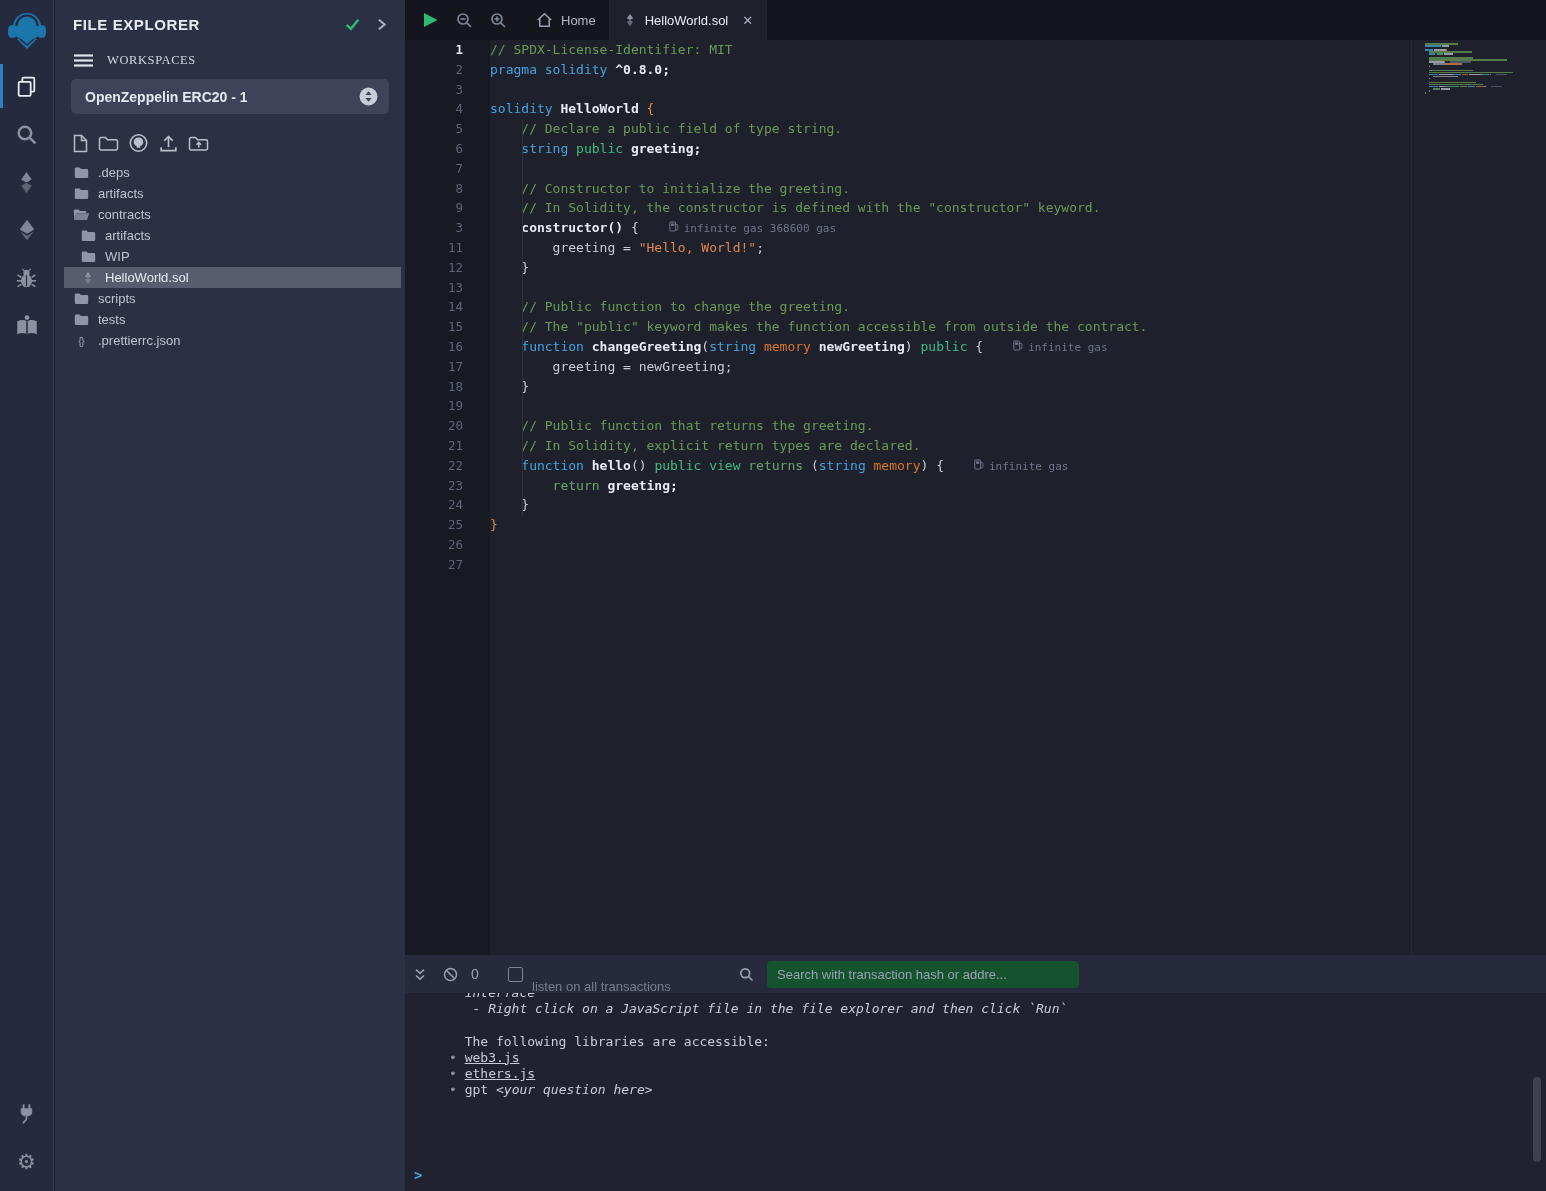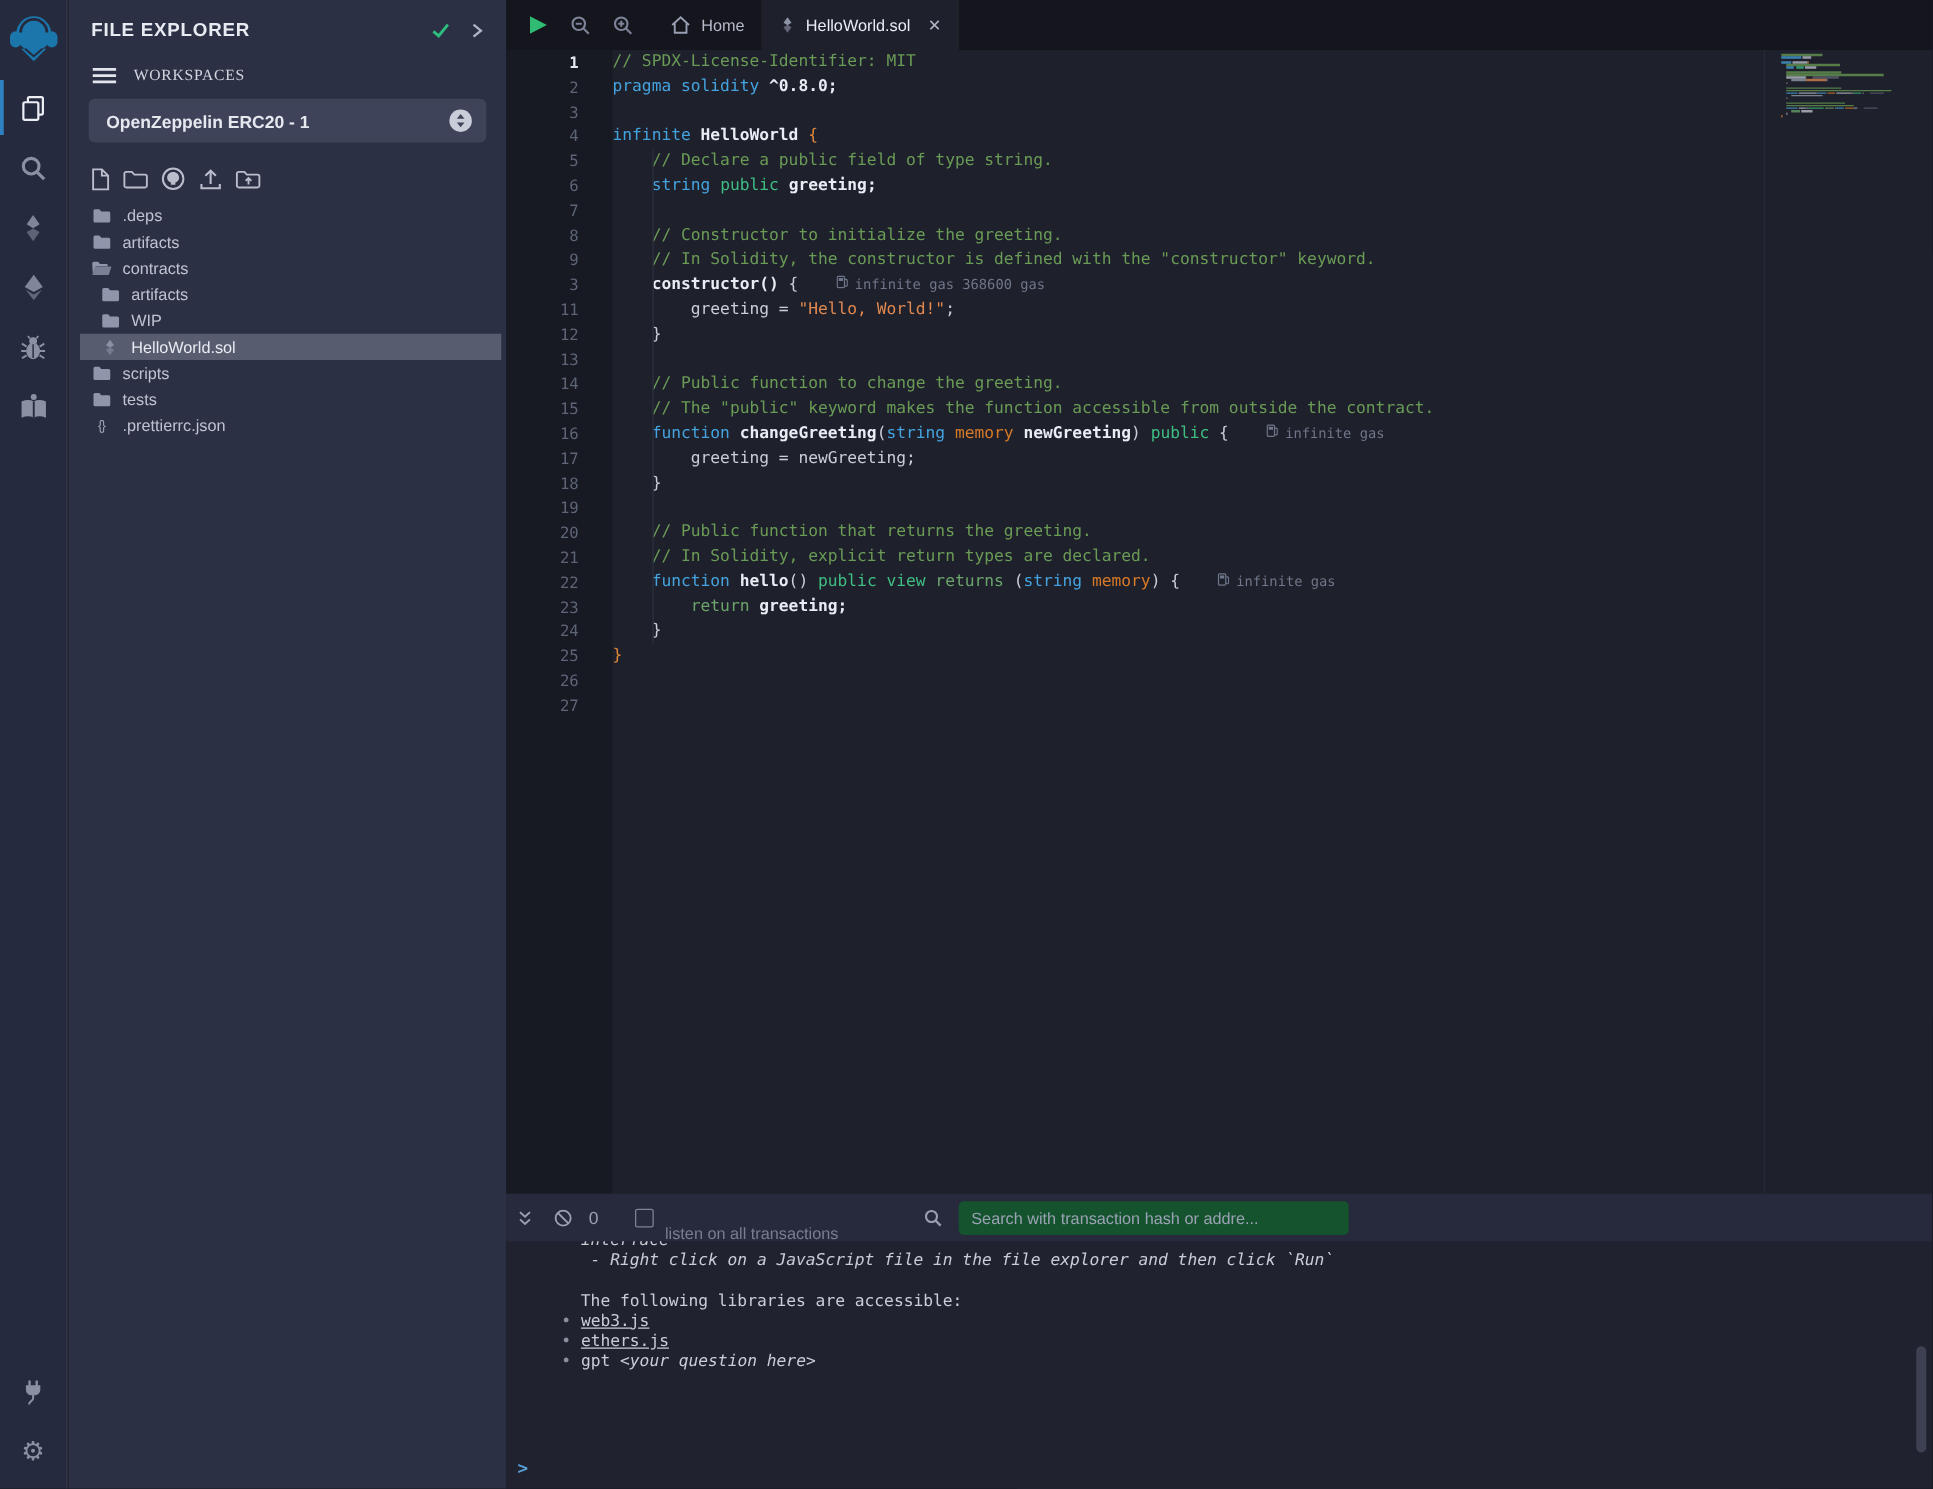--- a/index.html
+++ b/index.html
@@ -456,21 +456,21 @@
           <div class="ln">23</div>
           <div class="ln">24</div>
           <div class="ln">25</div>
           <div class="ln">26</div>
           <div class="ln">27</div>
         </div>
       <div class="codearea" id="codearea">
           <div class="code-line"><span class="tk-cm">// SPDX-License-Identifier: MIT</span></div>
           <div class="code-line"><span class="tk-kw">pragma solidity</span><span class="tk-wb"> ^0.8.0;</span></div>
           <div class="code-line"></div>
-          <div class="code-line"><span class="tk-kw">infinite</span><span class="tk-wb"> HelloWorld </span><span class="tk-ob">{</span></div>
+          <div class="code-line"><span class="tk-kw">solidity</span><span class="tk-wb"> HelloWorld </span><span class="tk-ob">{</span></div>
           <div class="code-line"><span class="guide"></span><span class="tk-cm">    // Declare a public field of type string.</span></div>
           <div class="code-line"><span class="guide"></span><span class="tk-kw">    string</span><span class="tk-gn"> public</span><span class="tk-wb"> greeting;</span></div>
           <div class="code-line"><span class="guide"></span></div>
           <div class="code-line"><span class="guide"></span><span class="tk-cm">    // Constructor to initialize the greeting.</span></div>
           <div class="code-line"><span class="guide"></span><span class="tk-cm">    // In Solidity, the constructor is defined with the "constructor" keyword.</span></div>
           <div class="code-line"><span class="guide"></span><span class="tk-wb">    constructor() </span><span class="tk-w">{</span><span class="gas"><span style="display: inline-flex; align-items: center;"><svg width="10" height="11" viewBox="0 0 10 11" stroke="currentColor" fill="none" stroke-width="1">
                   <rect x="0.8" y="1" width="5.8" height="9" rx="0.8"></rect>
                   <rect x="2" y="2.4" width="3.4" height="2.4" fill="currentColor" stroke="none"></rect>
                   <path d="M7 3.5 h1 a0.8 0.8 0 0 1 0.8 0.8 V8 a0.9 0.9 0 0 1 -1.8 0.2" stroke-width="0.9"></path>
                 </svg></span><span>infinite gas 368600 gas</span></span></div>

